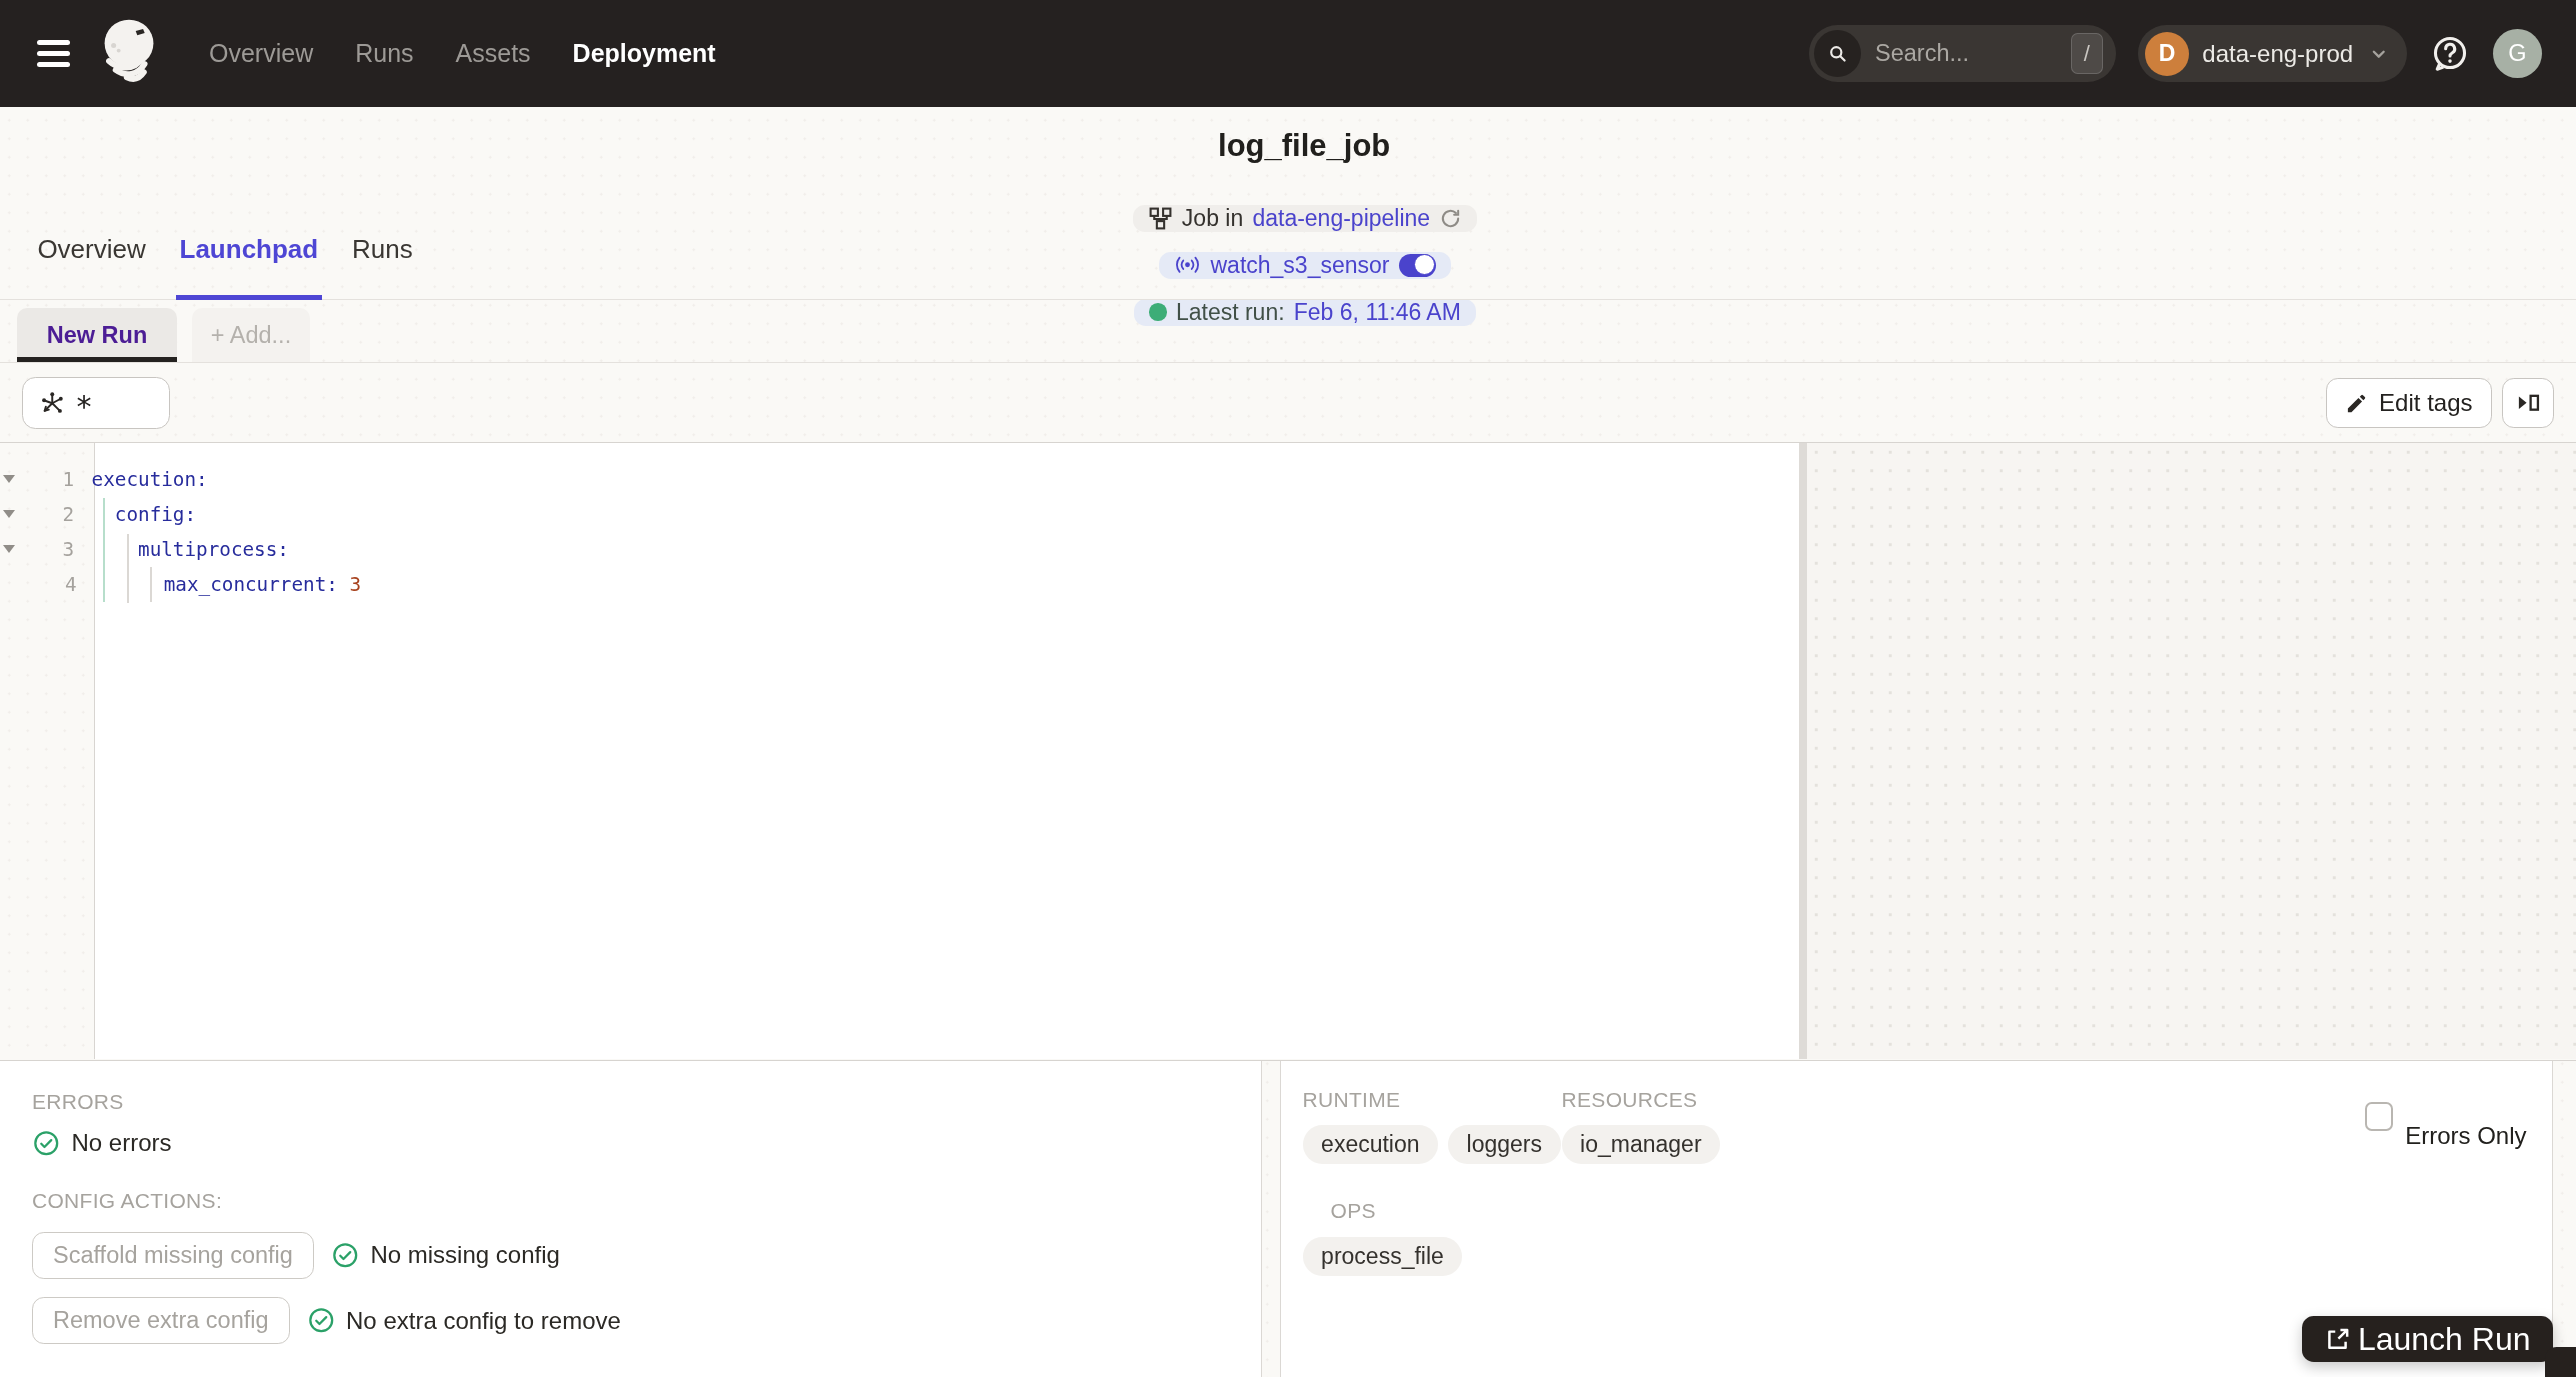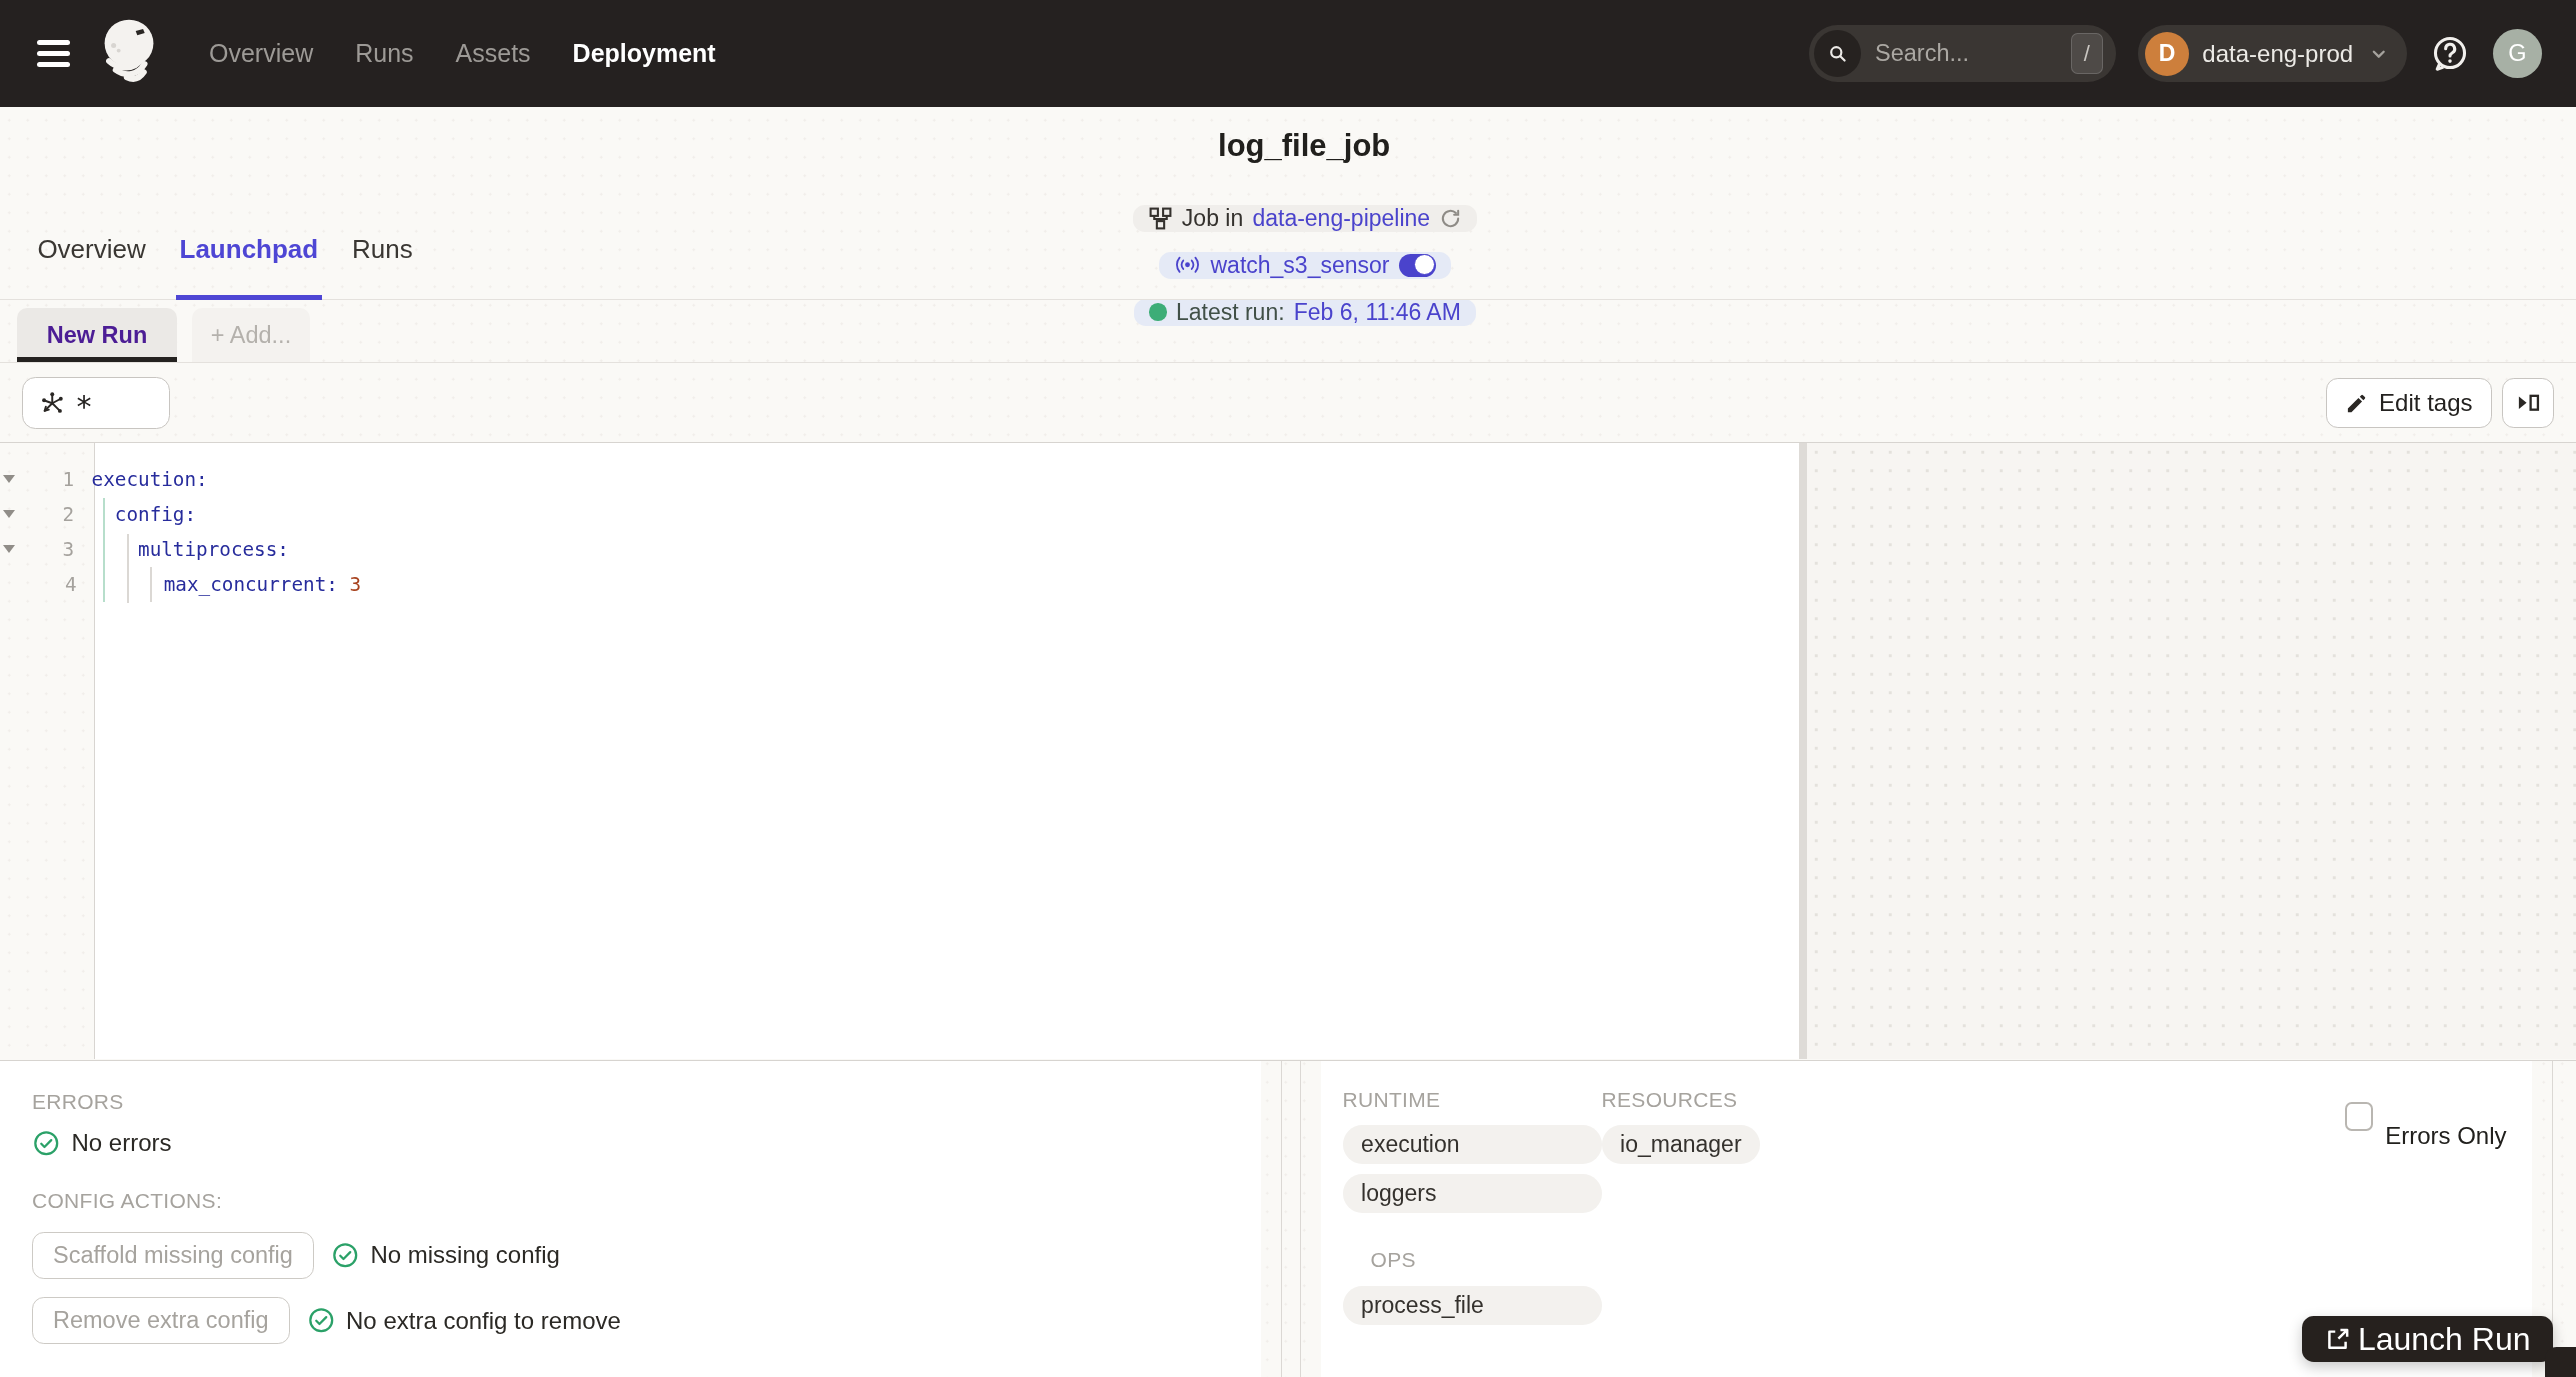--- a/index.html
+++ b/index.html
@@ -71,34 +71,34 @@
   .lnum{width:64px;text-align:right;font-family:"DejaVu Sans Mono",monospace;font-size:19.3px;color:#A5A29D;padding-right:10px;box-sizing:border-box;}
   .ltext{font-family:"DejaVu Sans Mono",monospace;font-size:19.3px;color:#272C9C;white-space:pre;padding-left:7.6px;}
   .lval{color:#A8431F;}
   .guide{position:absolute;width:1.7px;}
   .g1{left:103px;top:55px;height:104px;background:#B7DECB;}
   .g2{left:127px;top:91px;height:69px;background:#DBD8D4;}
   .g3{left:150px;top:124px;height:35px;background:#DBD8D4;}
   .v-split{width:7.6px;background:#DEDBD7;cursor:col-resize;}
   .schema-panel{flex:1;background-color:#F7F5F2;background-image:radial-gradient(#E4E1DC 1.4px,transparent 1.4px);background-size:18.5px 18.5px;}
   
-  .bottom{position:absolute;top:1060px;bottom:0;left:0;right:0;border-top:0.8px solid #D7D4D0;display:flex;gap:20px;}
+  .bottom{position:absolute;top:1060px;bottom:0;left:0;right:0;border-top:0.8px solid #D7D4D0;display:flex;}
   .b-left{width:1261px;background:#fff;padding:28.5px 0 0 32px;box-sizing:border-box;}
   .b-split{width:17.6px;border-left:0.8px solid #DBD8D4;border-right:0.8px solid #DBD8D4;cursor:col-resize;}
   .b-right{flex:1;background:#fff;padding:27px 0 0 22px;position:relative;box-sizing:border-box;}
   .b-strip{width:23.5px;border-left:0.8px solid #DBD8D4;}
   .section-label{font-size:21px;color:#A6A39E;letter-spacing:0.3px;font-weight:500;}
   .status-row{display:flex;align-items:center;gap:11px;margin-top:15px;font-size:24px;color:#2B2925;}
   .cfg-heading{margin-top:32px;}
   .action-row{display:flex;align-items:center;gap:17px;margin-top:18.5px;}
   .ghost-btn{height:47px;border:1.7px solid #CDCAC5;border-radius:11.8px;background:#fff;padding:0 20px;font-size:23.5px;color:#A6A39E;display:flex;align-items:center;cursor:pointer;font-family:inherit;}
   .inline-status{display:flex;align-items:center;gap:11px;font-size:24px;color:#2B2925;}
   .schema-cols{display:flex;}
   .schema-col1{width:259px;}
-  .chip-row{display:flex;gap:10px;margin-top:13.4px;flex-direction:column;}
+  .chip-row{display:flex;gap:10px;margin-top:13.4px;}
   .chip{display:inline-flex;align-items:center;height:39px;padding:0 18.5px;border-radius:19.3px;background:#F3F1EE;color:#34312D;font-size:23px;cursor:pointer;border:none;font-family:inherit;}
   .ops-label{margin-top:35px;display:block;margin-left:28px;}
   .errors-only{position:absolute;top:22px;right:25px;display:flex;align-items:center;gap:11.8px;}
   .checkbox{width:28.5px;height:28.5px;border-radius:6.7px;border:2.5px solid #B9B6B1;background:#fff;box-sizing:border-box;cursor:pointer;padding:0;}
   .errors-only-label{font-size:24px;color:#21201D;margin-top:39px;}
   .launch-btn{position:absolute;right:23.5px;bottom:15px;height:46px;padding:0 22px;border-radius:11.8px;background:#26211E;color:#fff;font-size:32px;font-weight:500;display:flex;gap:7px;align-items:center;z-index:6;border:none;cursor:pointer;box-shadow:0 5px 13.4px rgba(0,0,0,.22);font-family:inherit;}
   .corner-blob{position:absolute;right:-13.4px;bottom:-11.8px;width:44px;height:42px;background:#26211E;border-radius:11.8px;z-index:6;}
   svg{display:block;}
 </style>
 </head>

